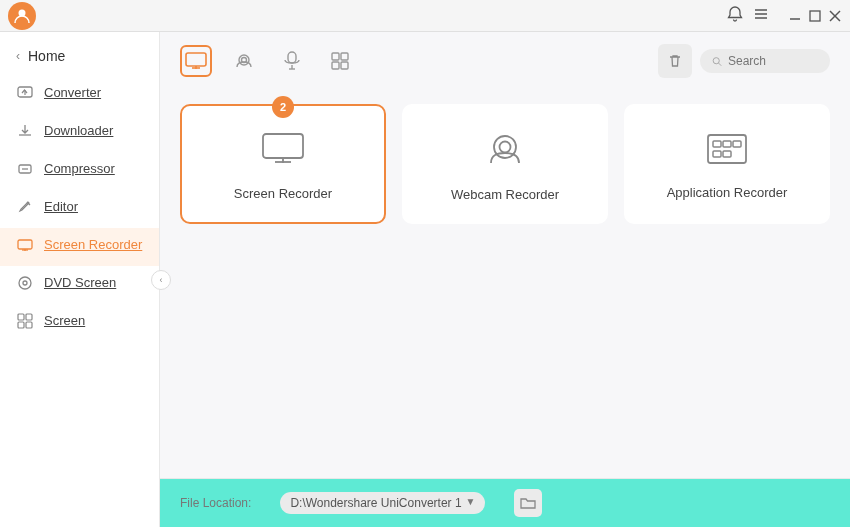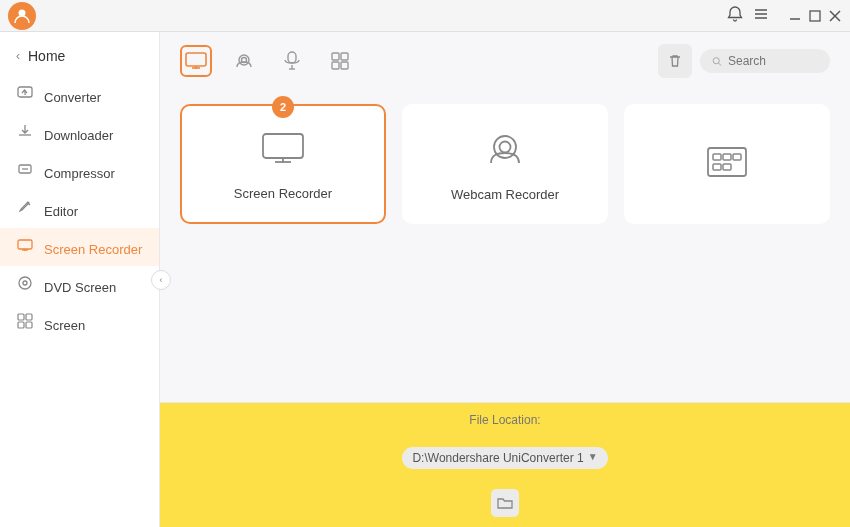--- a/index.html
+++ b/index.html
@@ -81,28 +81,29 @@
       font-size: 14px;
       color: #333;
       cursor: pointer;
     }
     .sidebar-home .arrow {
       font-size: 12px;
       color: #888;
     }
     .sidebar-item {
       display: flex;
-      align-items: flex-end;
+      align-items: flex-start;
       gap: 10px;
       padding: 9px 16px;
       font-size: 13px;
       color: #444;
       cursor: pointer;
       position: relative;
       border-radius: 0;
+      text-decoration: underline;
     }
     .sidebar-item.active {
       background: #fff3ea;
       color: #f0873d;
       font-weight: 500;
     }
     .sidebar-item .icon {
       font-size: 16px;
       width: 18px;
       text-align: center;
@@ -260,28 +261,27 @@
       color: #777;
     }
     .card-label {
       font-size: 13px;
       color: #444;
       text-align: center;
     }
     
     .bottom-bar {
       padding: 10px 20px;
-      background: #fde047;
+      background: #5eead4;
       border-top: 1px solid #e8e8e8;
       display: flex;
       align-items: center;
-      gap: 20px;
+      gap: 29px;
       font-size: 12px;
       color: #555;
-      flex-direction: column;
     }
     .file-location-label {
       color: #777;
     }
     .file-location-select {
       display: flex;
       align-items: flex-start;
       gap: 4px;
       background: #ebebeb;
       border-radius: 14px;
@@ -516,20 +516,21 @@
           <div class="card-icon">
             <svg width="42" height="32" viewBox="0 0 42 32" fill="none">
               <rect x="2" y="2" width="38" height="28" rx="2.5" stroke="#888" stroke-width="1.8"></rect>
               <rect x="7" y="8" width="8" height="6" rx="1" stroke="#888" stroke-width="1.5"></rect>
               <rect x="17" y="8" width="8" height="6" rx="1" stroke="#888" stroke-width="1.5"></rect>
               <rect x="27" y="8" width="8" height="6" rx="1" stroke="#888" stroke-width="1.5"></rect>
               <rect x="7" y="18" width="8" height="6" rx="1" stroke="#888" stroke-width="1.5"></rect>
               <rect x="17" y="18" width="8" height="6" rx="1" stroke="#888" stroke-width="1.5"></rect>
             </svg>
           </div>
+          <span class="card-label">Application Recorder</span>
         </div>
 
       </div>
     </div>
 
     <div class="bottom-bar">
       <span class="file-location-label">File Location:</span>
       <div class="file-location-select">
         <span>D:\Wondershare UniConverter 1</span>
         <span style="font-size:10px; color:#777">▼</span>

